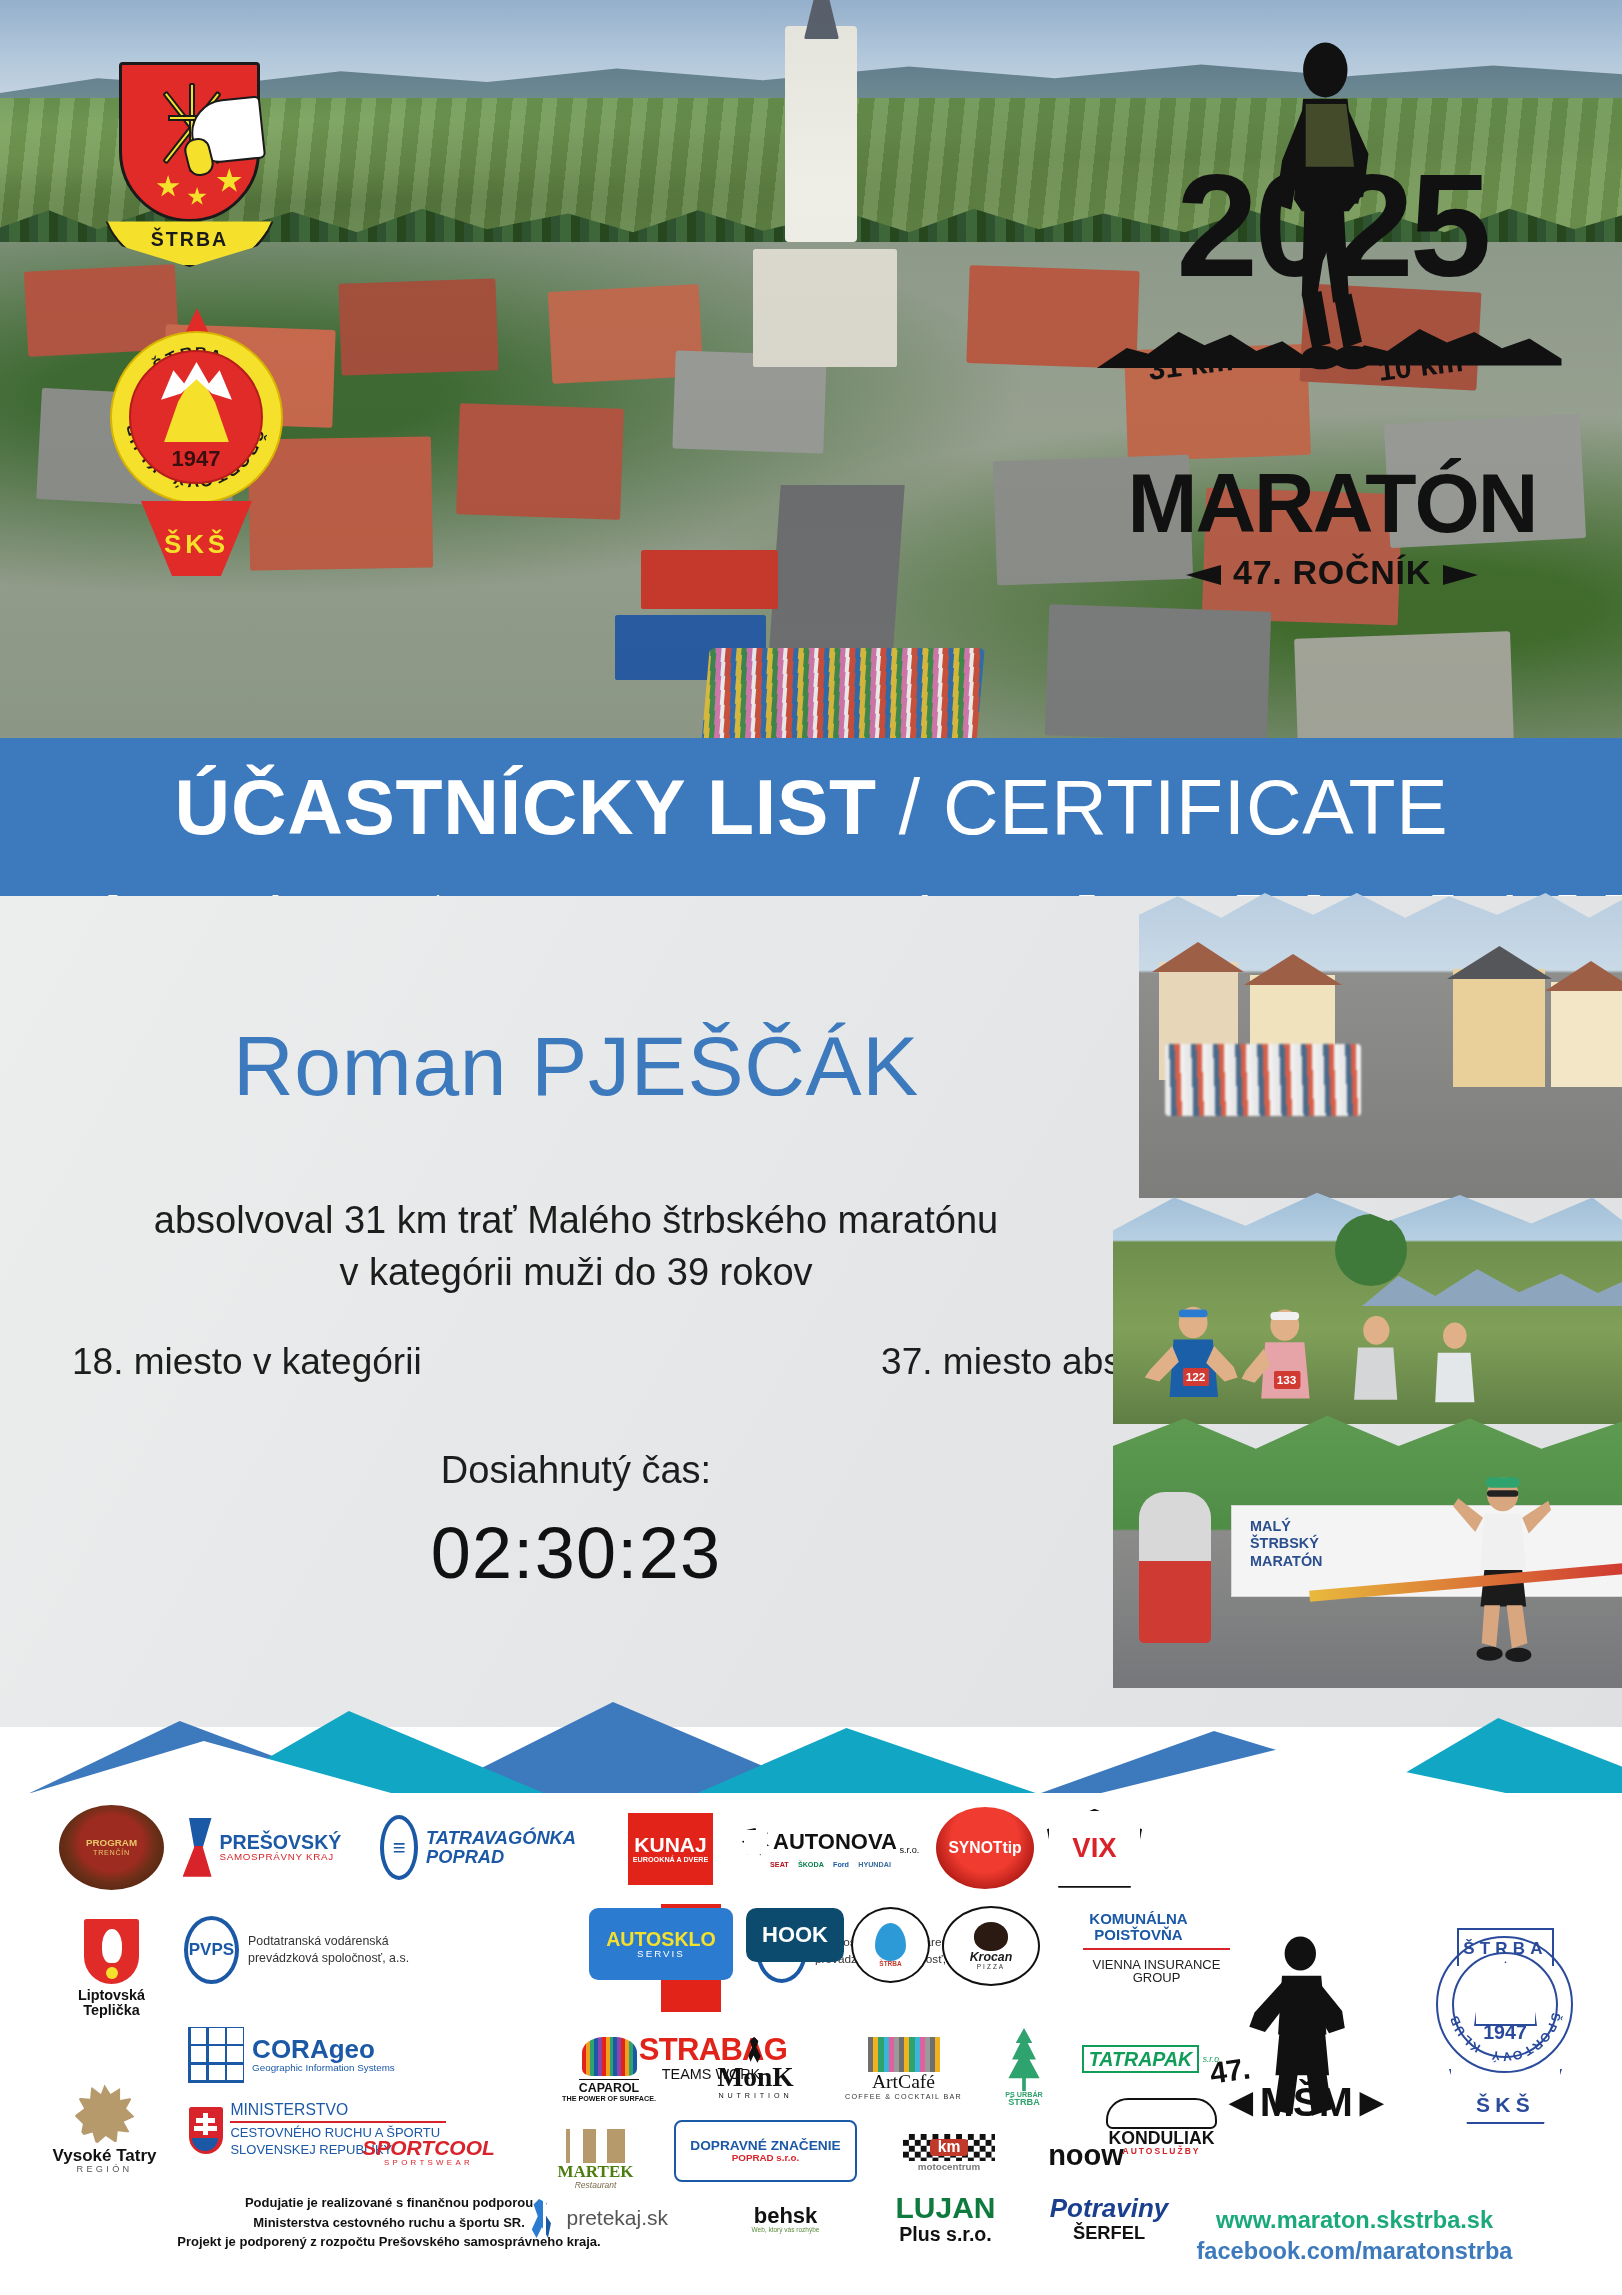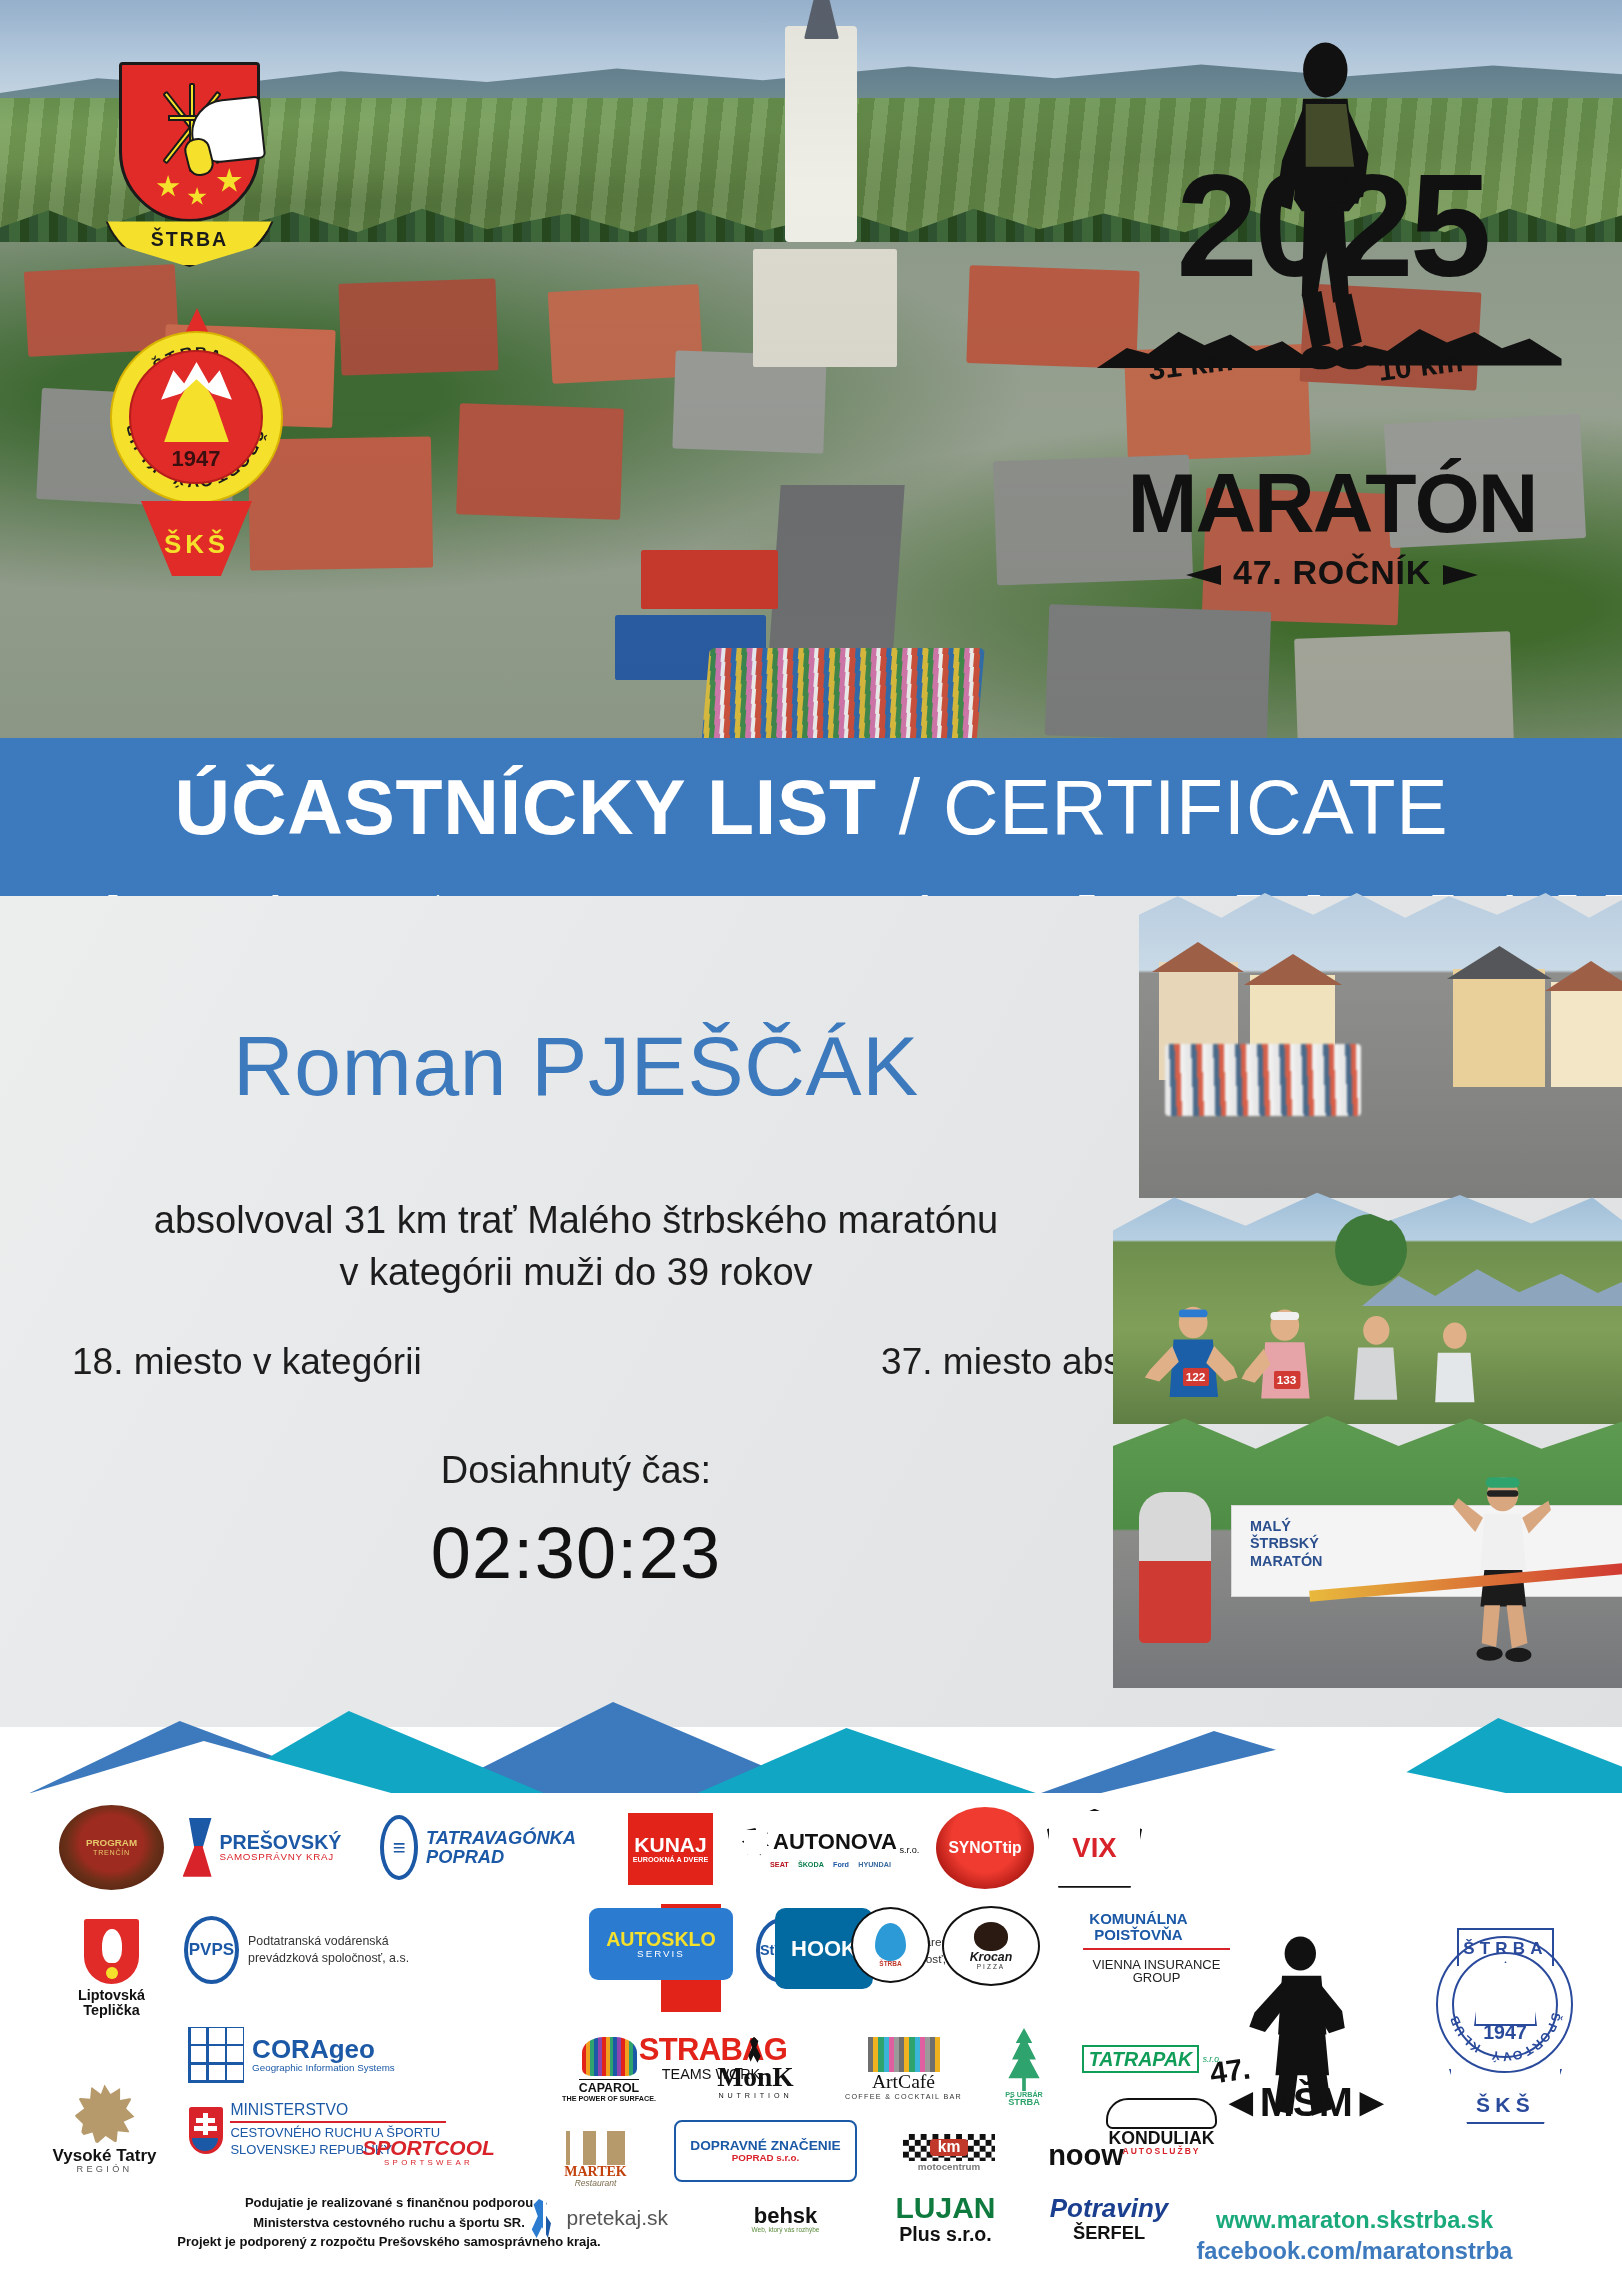--- a/index.html
+++ b/index.html
@@ -623,21 +623,21 @@
     <div class="splogo" style="left:746px;top:118px;width:275px;height:79px;">
       <div class="oval" style="width:51px;height:65px;font-size:14.4px;">StVPS</div>
       <div style="margin-left:7.9px;font-size:11.8px;color:#333;text-align:left;width:196px;line-height:1.4;">Stredoslovenská vodárenská prevádzková spoločnosť, a.s.</div>
     </div>
 
     <div class="splogo" style="left:589px;top:115px;width:144px;height:72px;flex-direction:column;background:#2b7bd1;border-radius:9.2px;">
       <span style="font-size:19.6px;font-weight:bold;color:#f5e12b;">AUTOSKLO</span>
       <span style="font-size:9.8px;color:#fff;letter-spacing:2px;">SERVIS</span>
     </div>
 
-    <div class="splogo" style="left:746px;top:115px;width:98px;height:81px;background:#0369a1;border-radius:10.5px;margin-left:29px;">
+    <div class="splogo" style="left:746px;top:115px;width:98px;height:54px;background:#0c4a6e;border-radius:10.5px;">
       <span style="font-size:22px;font-weight:bold;color:#fff;">HOOK</span>
     </div>
 
     <div class="splogo" style="left:851px;top:114px;width:79px;height:76px;border:2.6px solid #111;border-radius:50%;flex-direction:column;background:#fff;">
       <div style="width:31px;height:38px;background:#2b9ad6;border-radius:50% 50% 50% 50%/60% 60% 40% 40%;"></div>
       <span style="font-size:6.5px;font-weight:bold;color:#c0392b;">ŠTRBA</span>
     </div>
 
     <div class="splogo" style="left:942px;top:113px;width:98px;height:80px;flex-direction:column;border:2px solid #111;border-radius:50%;background:#fff;">
       <div style="width:34px;height:29px;background:#2a1a12;border-radius:50% 50% 46% 46%;"></div>
@@ -720,21 +720,21 @@
       </div>
     </div>
 
     <div class="splogo" style="left:353px;top:327px;width:151px;height:65px;flex-direction:column;">
       <span style="font-size:21px;font-weight:bold;color:#d8232a;font-style:italic;">SPORTCOOL</span>
       <span style="font-size:7.9px;letter-spacing:3.3px;color:#d8232a;">SPORTSWEAR</span>
     </div>
 
     <div class="splogo" style="left:530px;top:327px;width:131px;height:79px;flex-direction:column;">
       <div style="width:59px;height:34px;background:linear-gradient(90deg,#b79a6b 0 3.9px,transparent 3.9px 17px,#b79a6b 17px 30px,transparent 30px 41px,#b79a6b 41px 44px);"></div>
-      <span style="font-size:14px;font-weight:bold;color:#c2410c;font-family:'Liberation Serif',serif;">MARTEK</span>
+      <span style="font-size:17px;font-weight:bold;color:#4d7c0f;font-family:'Liberation Serif',serif;">MARTEK</span>
       <span style="font-size:8.5px;font-style:italic;color:#7a6a4a;">Restaurant</span>
     </div>
 
     <div class="splogo" style="left:674px;top:327px;width:183px;height:62px;border:2.6px solid #1b58a6;border-radius:7.9px;flex-direction:column;">
       <span style="font-size:13.7px;font-weight:bold;color:#1b58a6;">DOPRAVNÉ ZNAČENIE</span>
       <span style="font-size:9.8px;font-weight:bold;color:#d8232a;">POPRAD s.r.o.</span>
     </div>
 
     <div class="splogo" style="left:877px;top:324px;width:144px;height:72px;flex-direction:column;">
       <div style="width:92px;height:27.5px;background:repeating-conic-gradient(#111 0 25%,#fff 0 50%) 0 0/11.8px 11.8px;"></div>

